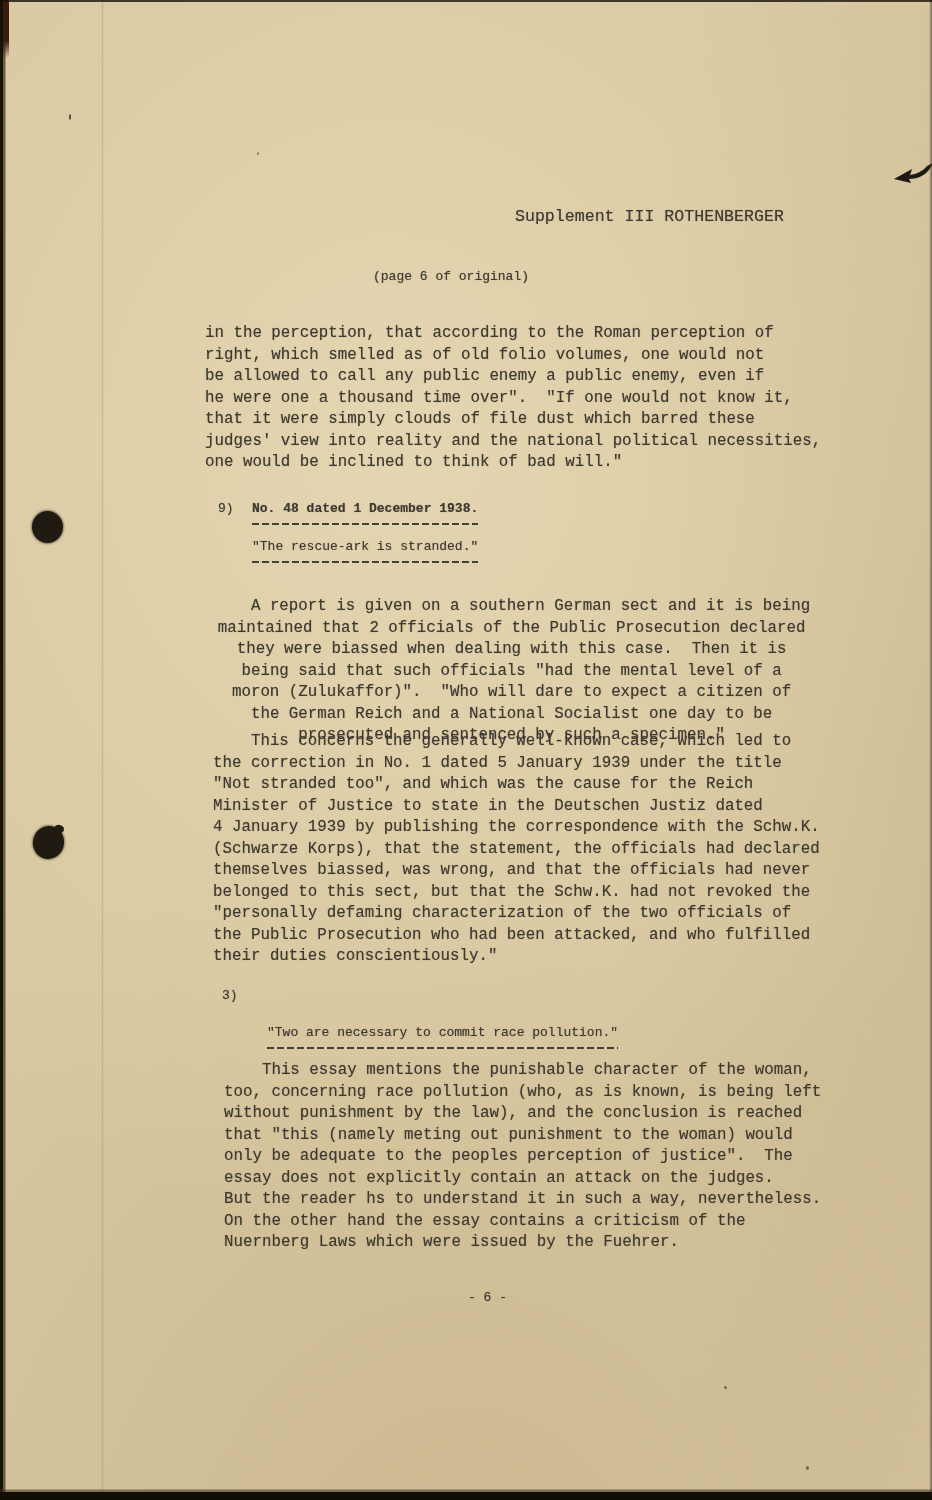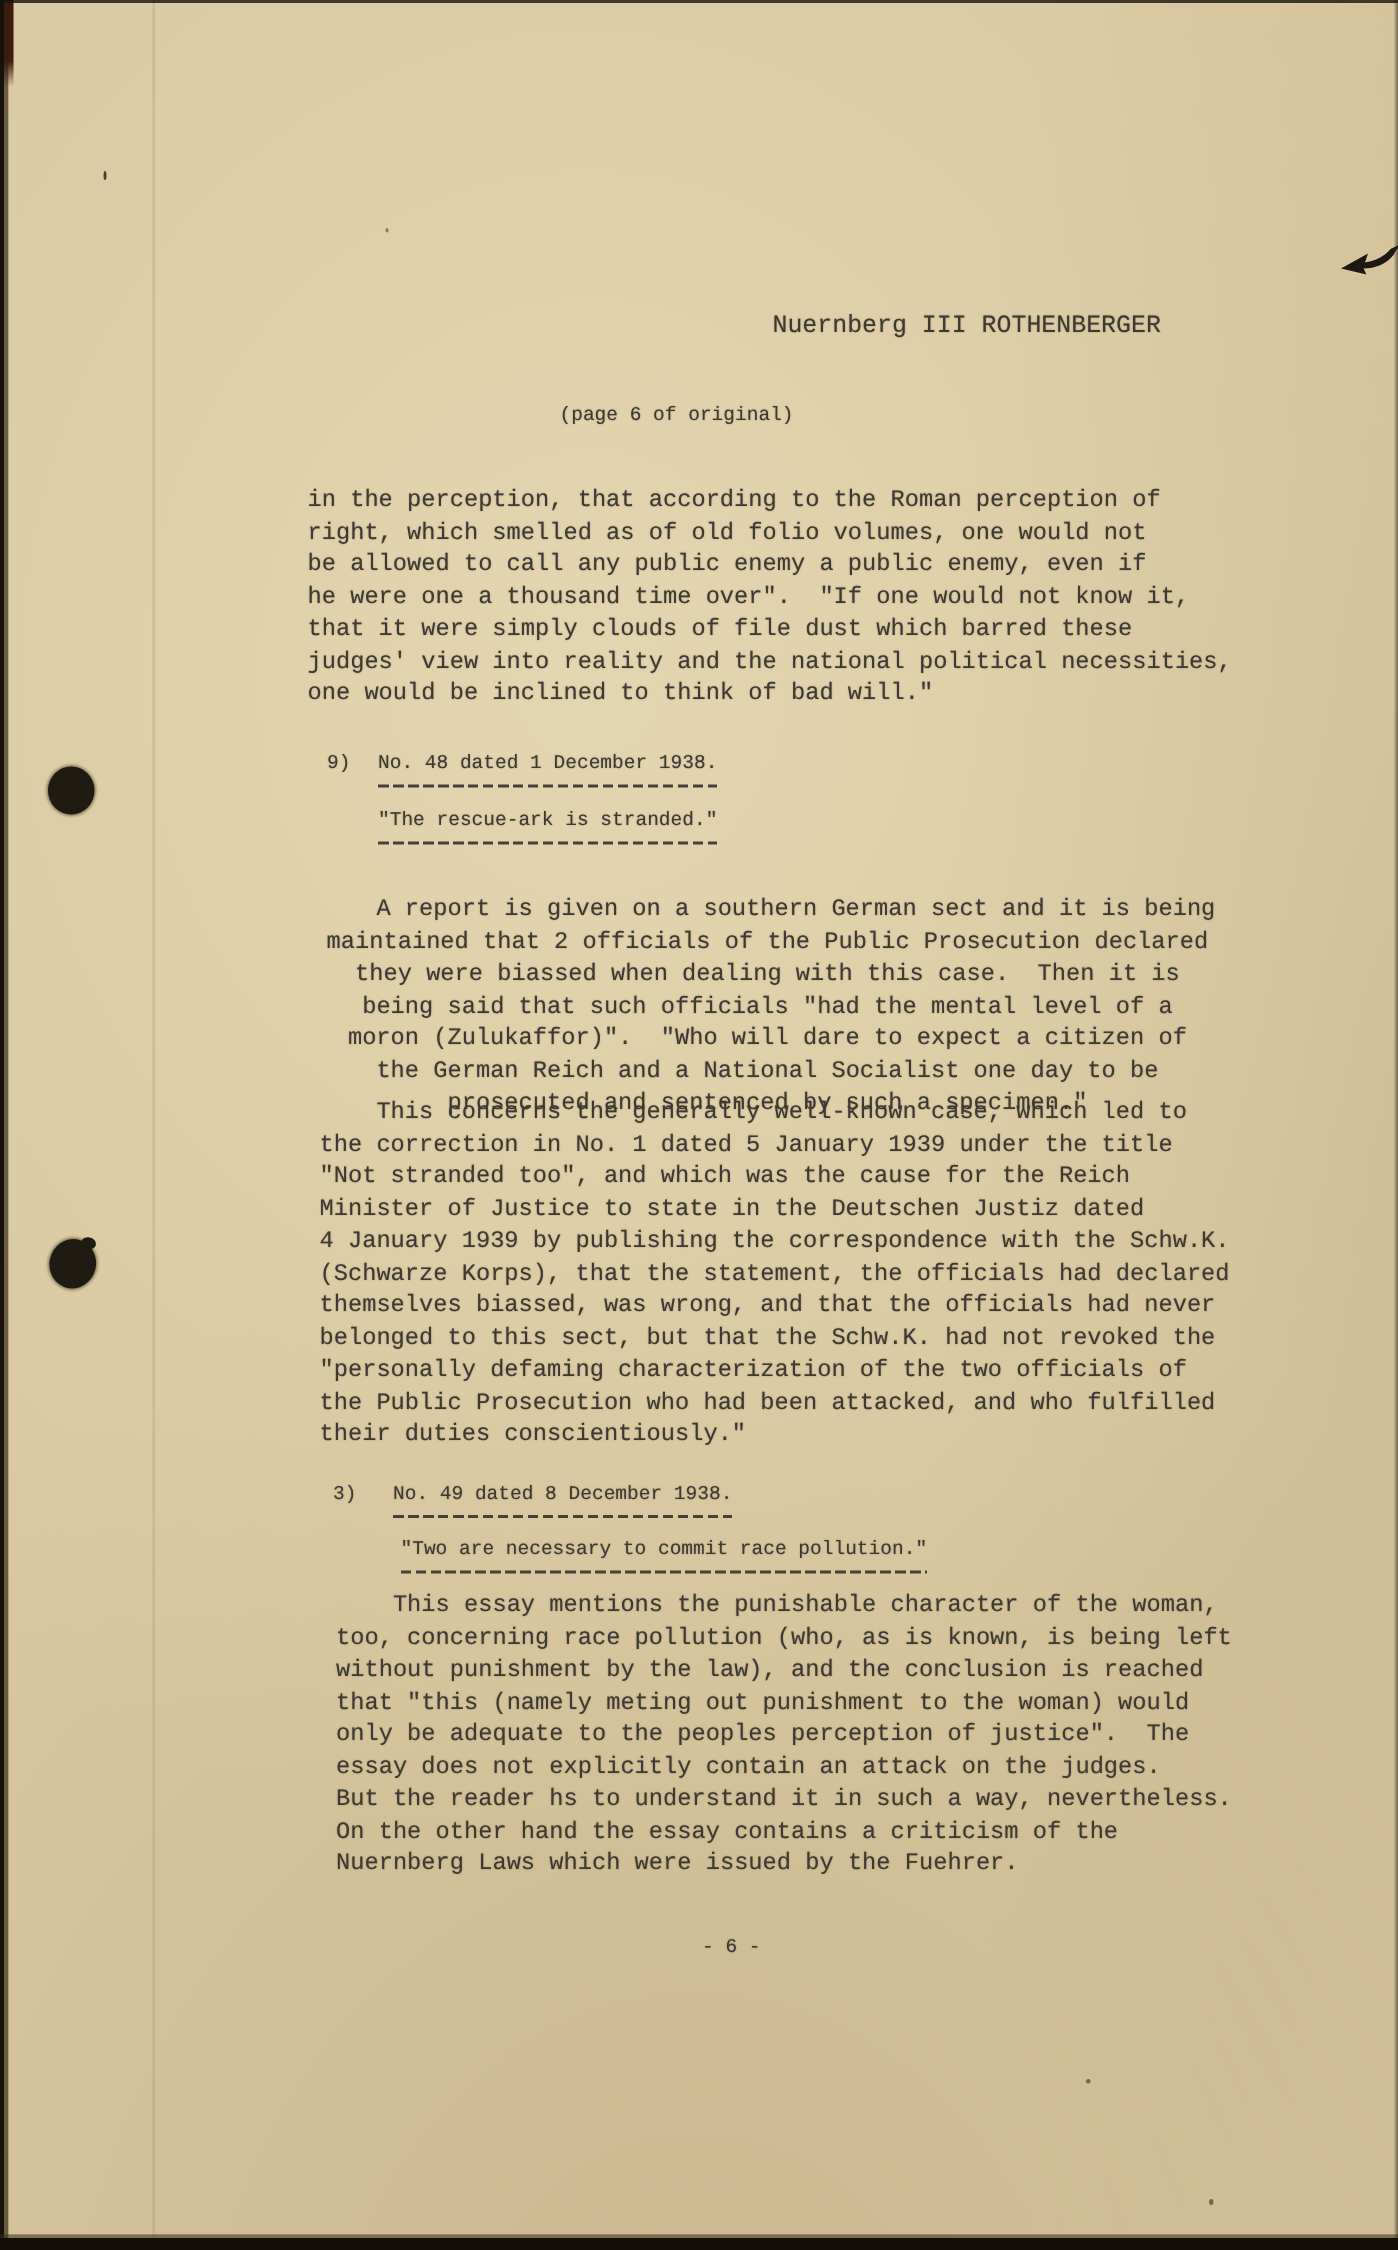--- a/index.html
+++ b/index.html
@@ -79,34 +79,34 @@
   <div class="speck" style="left:257px;top:152px;width:2px;height:3px;opacity:.6;"></div>
   <div class="speck" style="left:724px;top:1386px;width:3px;height:3px;opacity:.7;"></div>
   <div class="speck" style="left:806px;top:1466px;width:3px;height:4px;opacity:.7;"></div>
 
   <div class="arrow-mark">
     <svg width="42" height="28" viewBox="0 0 42 28">
       <path d="M1 17 L19 7 L17 13 C24 12 30 9 34 4 L40 1 L36 8 C31 14 24 17 16 17 L18 21 Z" fill="#1d1812"></path>
     </svg>
   </div>
 
-  <div class="txt h17" style="left:515px;top:206px;">Nuernberg III ROTHENBERGER</div>
+  <div class="txt h17" style="left:515px;top:206px;">Supplement III ROTHENBERGER</div>
 
   <div class="txt h16" style="left:373px;top:266px;">(page 6 of original)</div>
 
   <div class="txt" style="left:205px;top:323px;">in the perception, that according to the Roman perception of
 right, which smelled as of old folio volumes, one would not
 be allowed to call any public enemy a public enemy, even if
 he were one a thousand time over".  "If one would not know it,
 that it were simply clouds of file dust which barred these
 judges' view into reality and the national political necessities,
 one would be inclined to think of bad will."</div>
 
   <div class="txt h16" style="left:218px;top:498px;">9)</div>
-  <div class="txt h16" style="left:252px;top:498px;"><span class="u" style="display:inline-block;">No. 48 dated 1 December 1938.</span></div>
+  <div class="txt h16" style="left:252px;top:498px;font-weight:bold;"><span class="u" style="display:inline-block;">No. 48 dated 1 December 1938.</span></div>
 
   <div class="txt h16" style="left:252px;top:536px;"><span class="u" style="display:inline-block;">"The rescue-ark is stranded."</span></div>
 
   <div class="txt" style="left:213px;top:596px;text-align:center;">    A report is given on a southern German sect and it is being
 maintained that 2 officials of the Public Prosecution declared
 they were biassed when dealing with this case.  Then it is
 being said that such officials "had the mental level of a
 moron (Zulukaffor)".  "Who will dare to expect a citizen of
 the German Reich and a National Socialist one day to be
 prosecuted and sentenced by such a specimen."</div>
@@ -117,21 +117,20 @@
 Minister of Justice to state in the Deutschen Justiz dated
 4 January 1939 by publishing the correspondence with the Schw.K.
 (Schwarze Korps), that the statement, the officials had declared
 themselves biassed, was wrong, and that the officials had never
 belonged to this sect, but that the Schw.K. had not revoked the
 "personally defaming characterization of the two officials of
 the Public Prosecution who had been attacked, and who fulfilled
 their duties conscientiously."</div>
 
   <div class="txt h16" style="left:222px;top:985px;">3)</div>
-  <div class="txt h16" style="left:262px;top:985px;"><span class="u" style="display:inline-block;">No. 49 dated 8 December 1938.</span></div>
 
   <div class="txt h16" style="left:267px;top:1022px;"><span class="u" style="display:inline-block;">"Two are necessary to commit race pollution."</span></div>
 
   <div class="txt" style="left:224px;top:1060px;">    This essay mentions the punishable character of the woman,
 too, concerning race pollution (who, as is known, is being left
 without punishment by the law), and the conclusion is reached
 that "this (namely meting out punishment to the woman) would
 only be adequate to the peoples perception of justice".  The
 essay does not explicitly contain an attack on the judges.
 But the reader hs to understand it in such a way, nevertheless.

